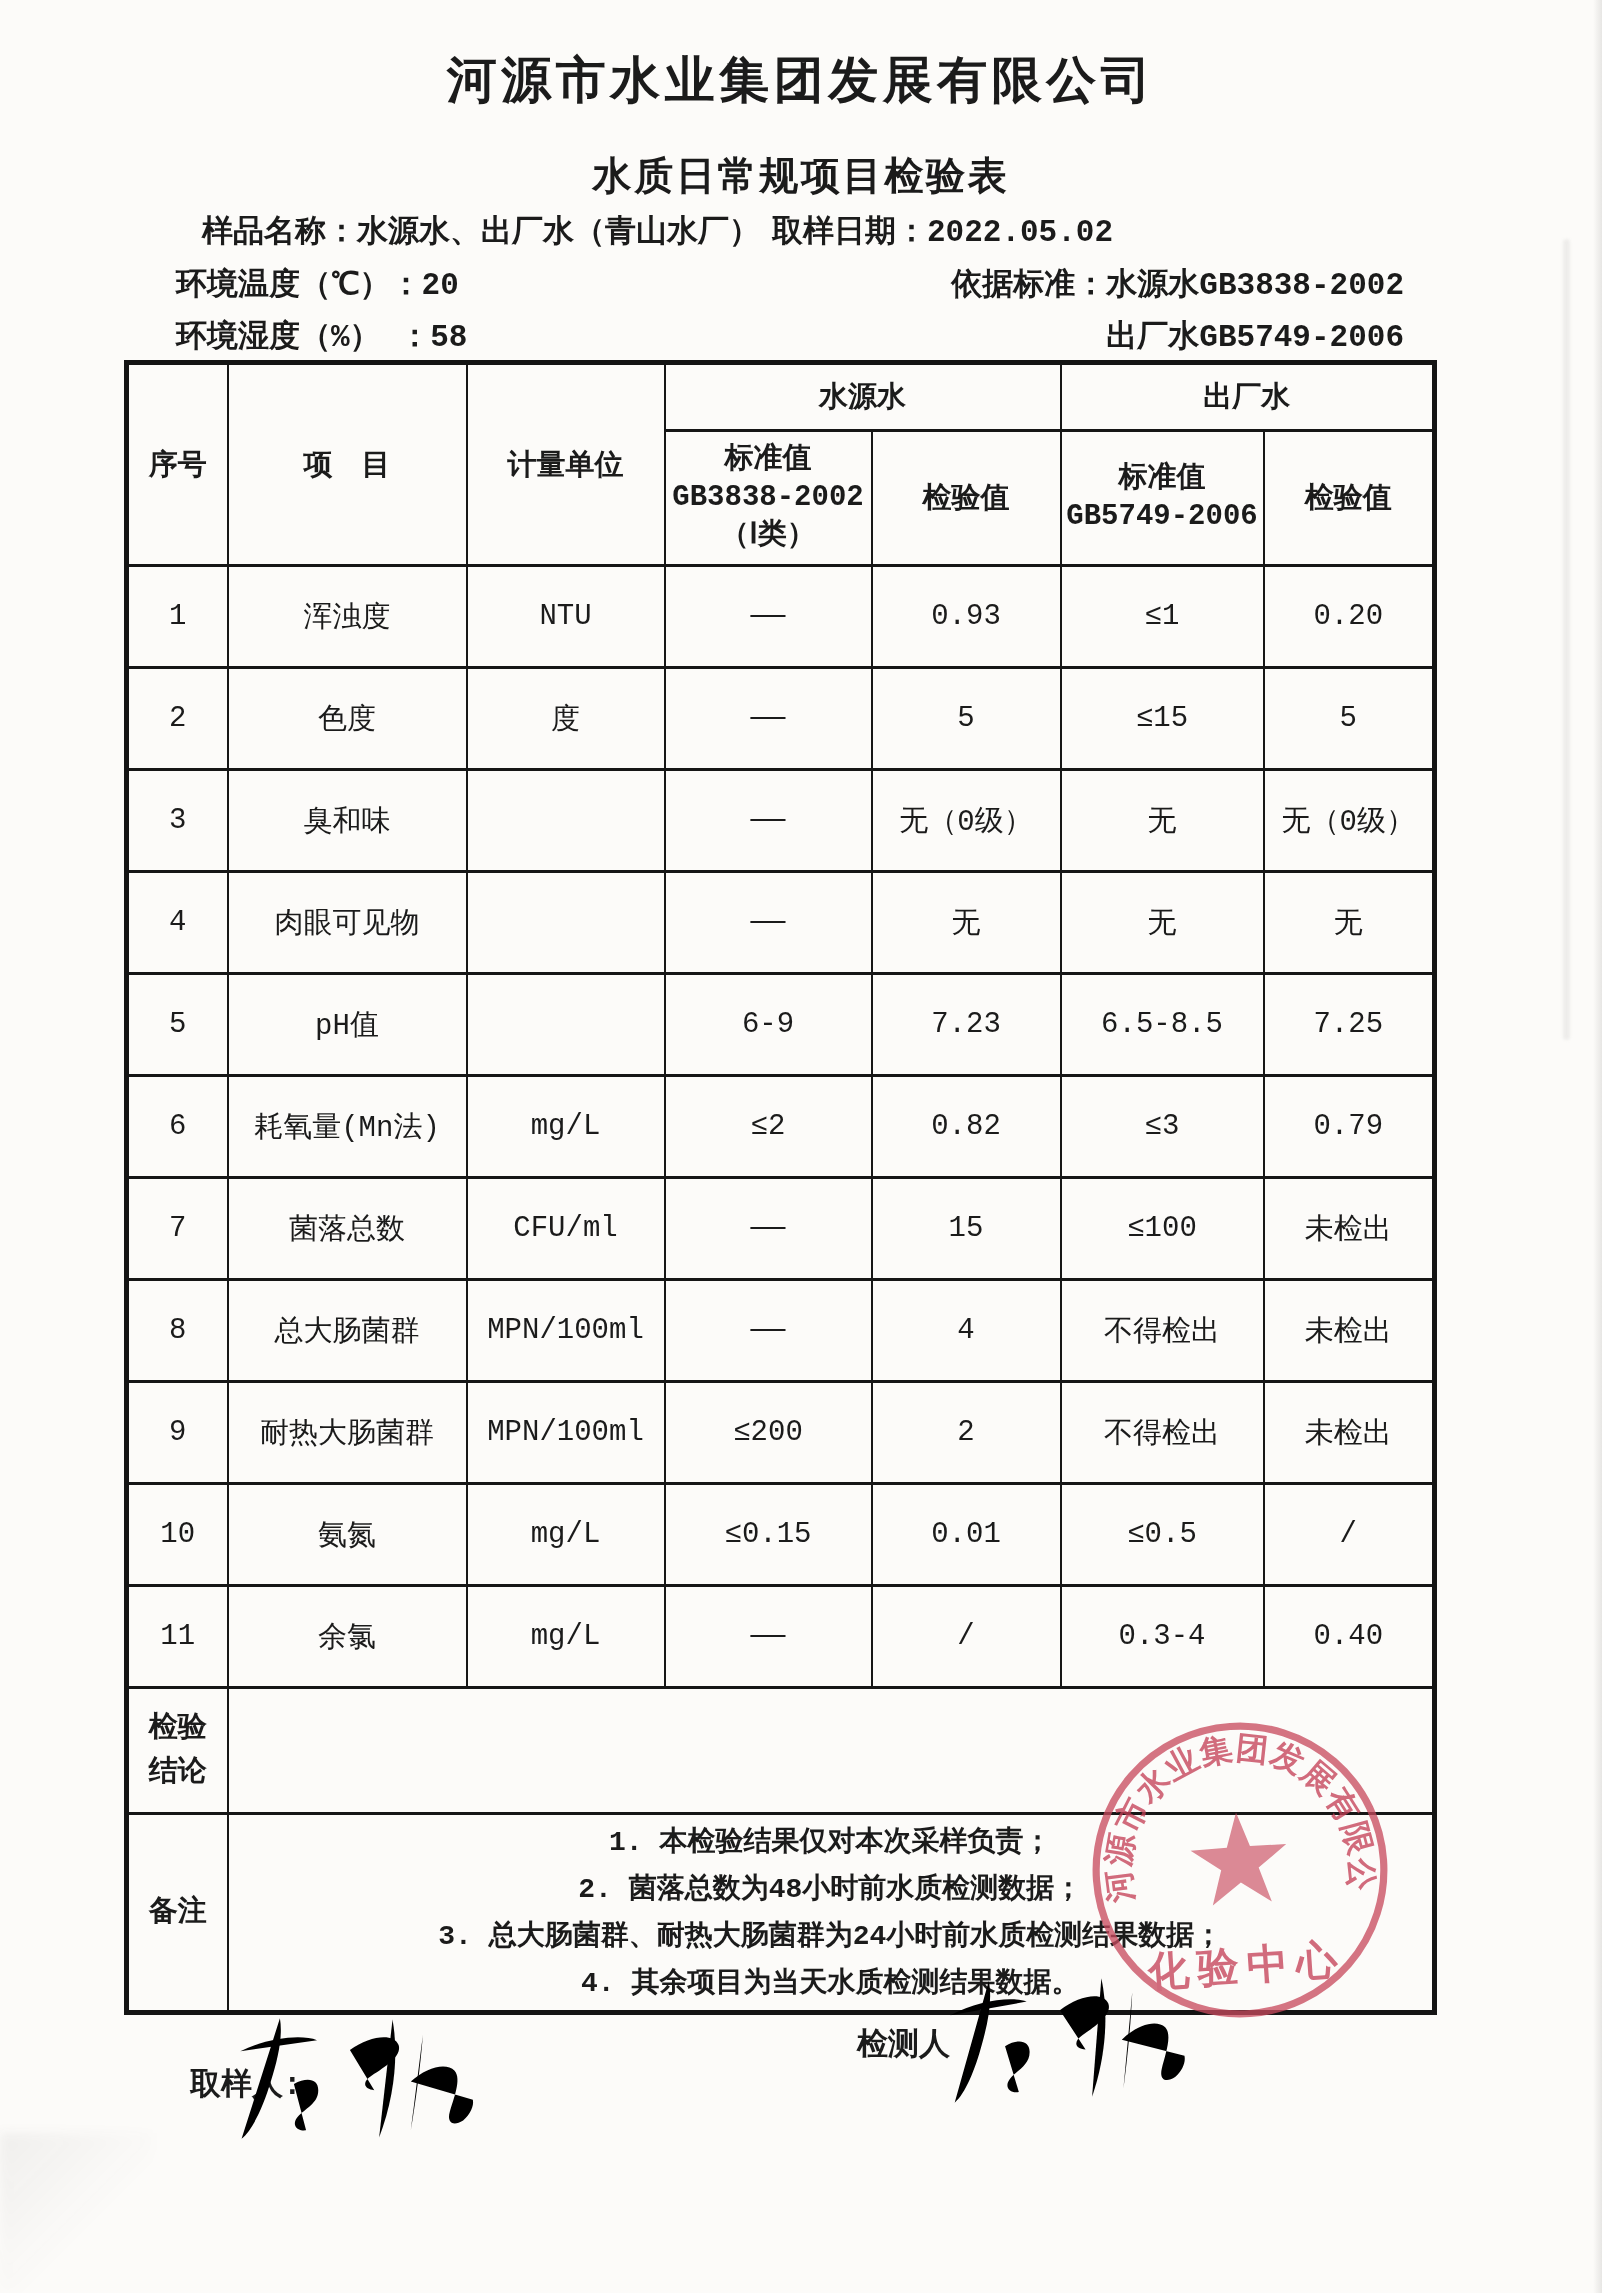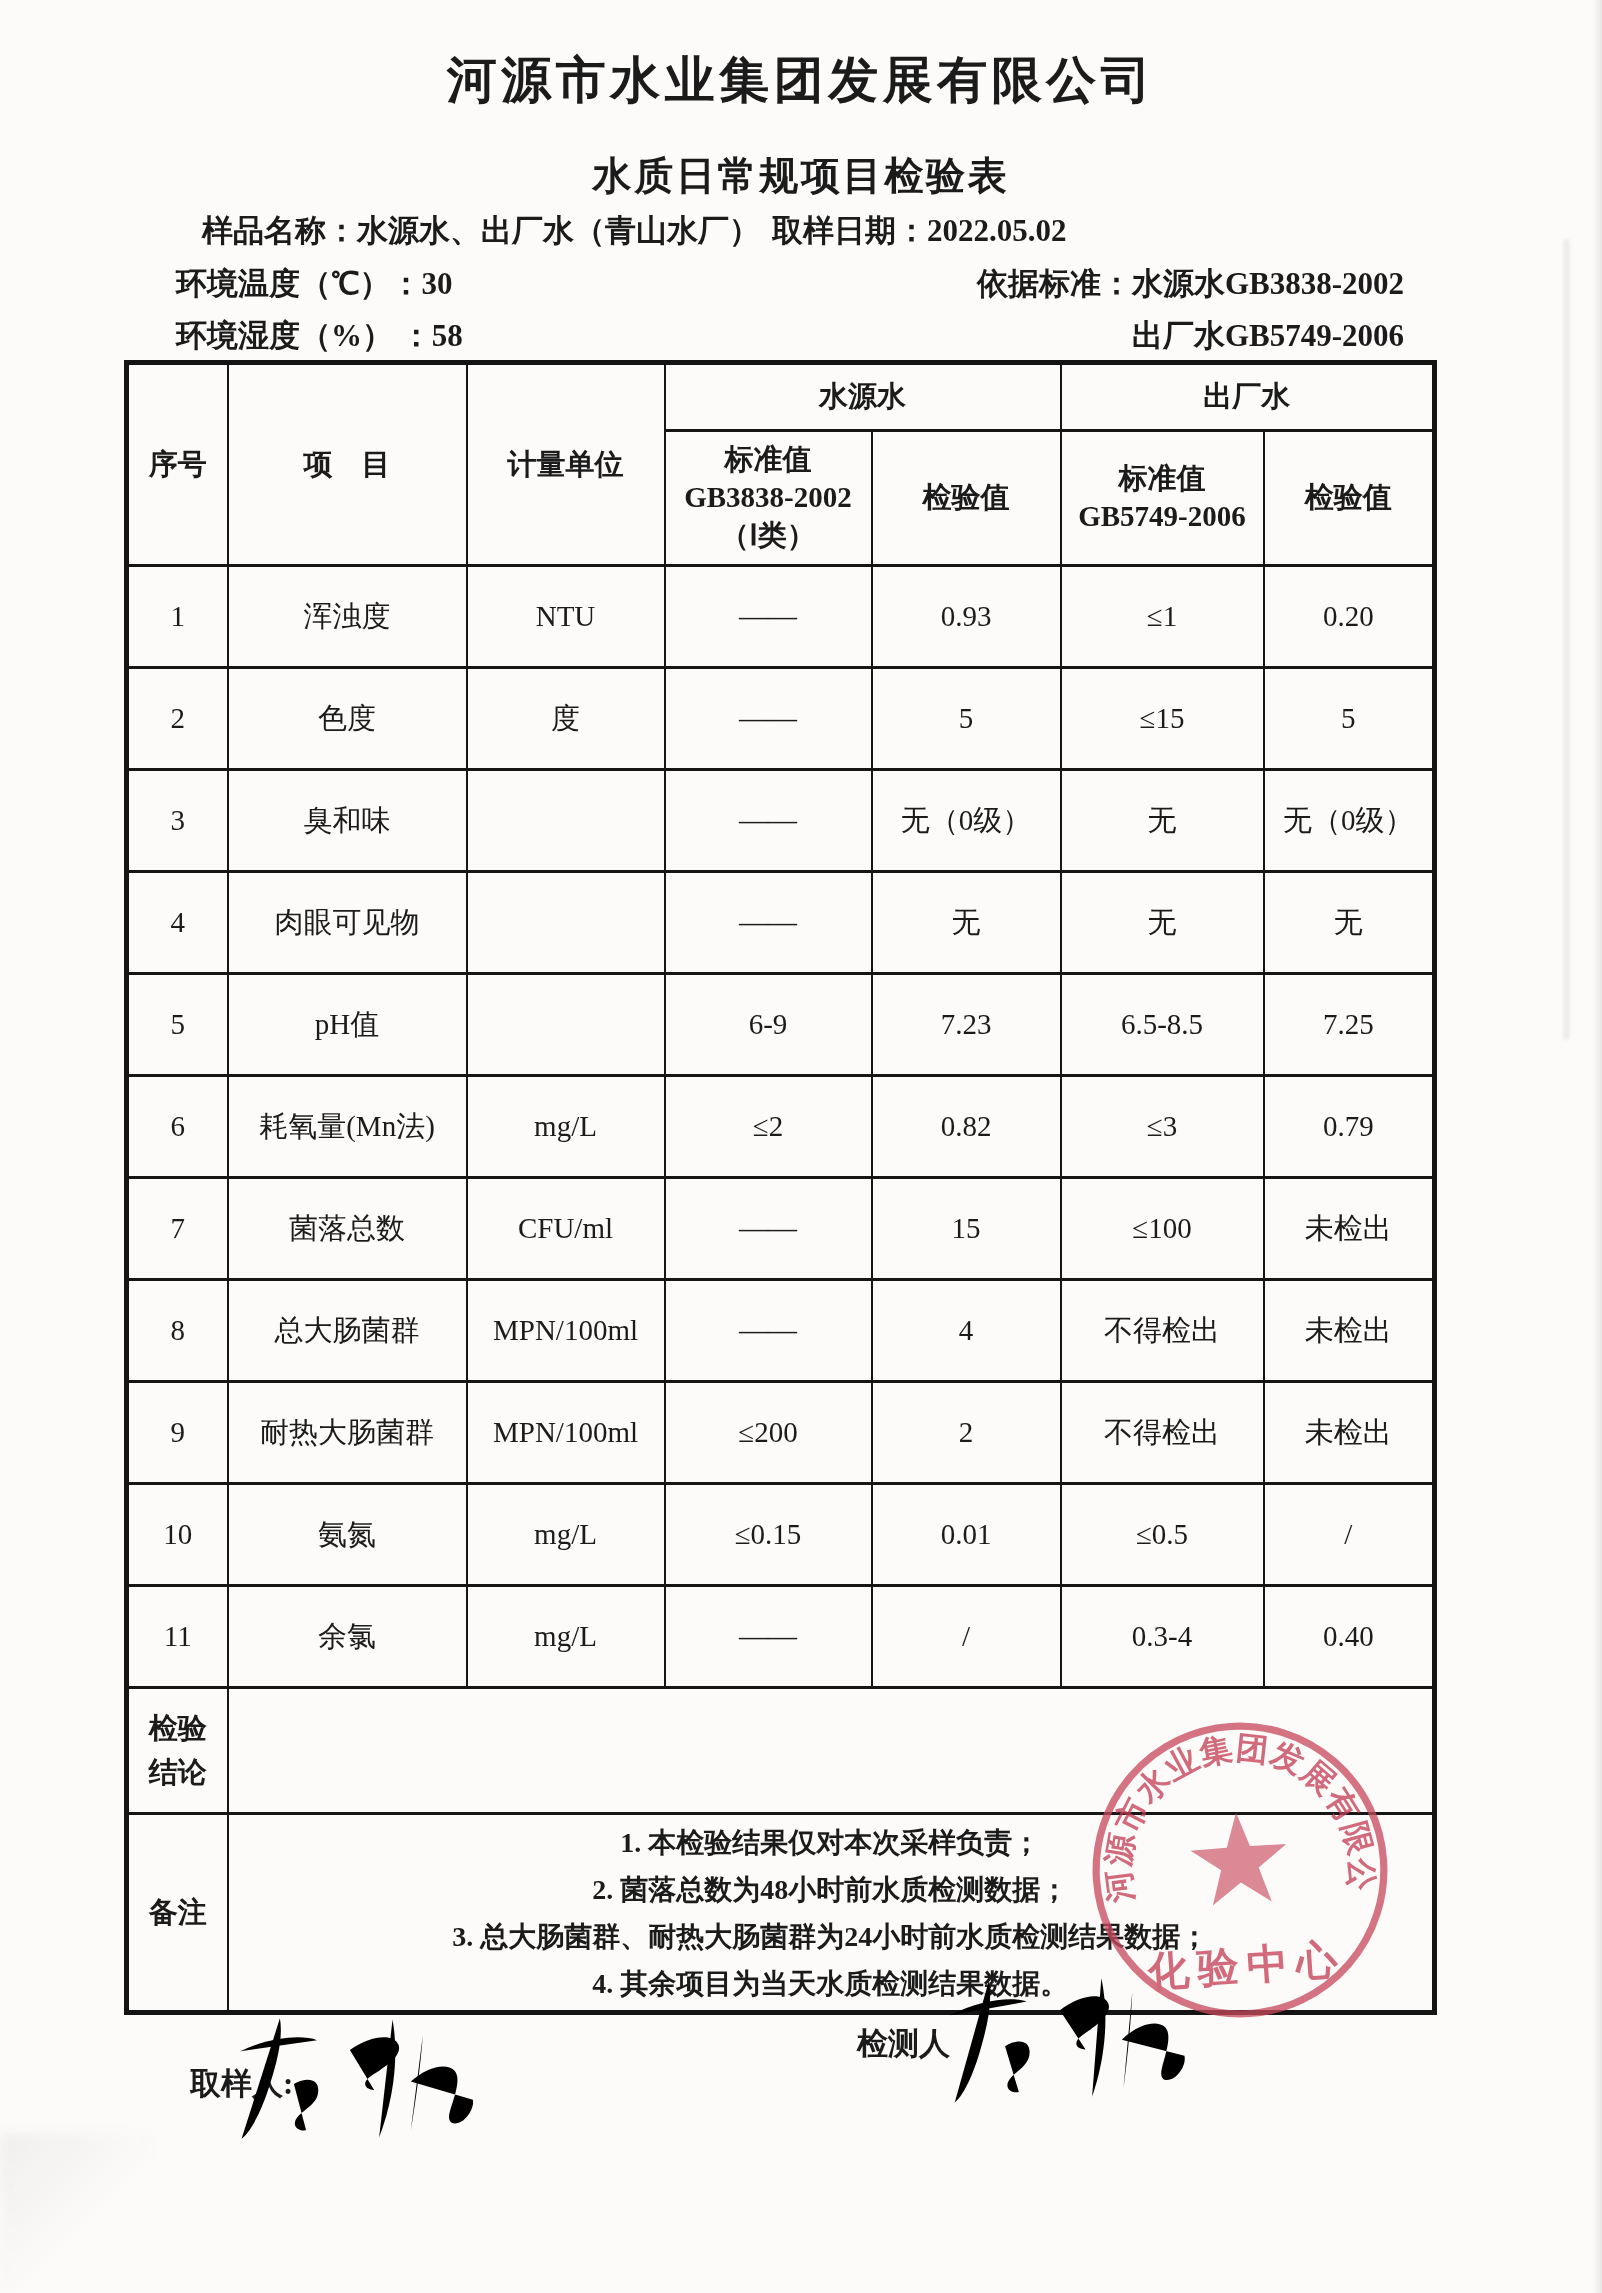--- a/index.html
+++ b/index.html
@@ -1,19 +1,19 @@
 <!DOCTYPE html>
 <html style="font-size:14.4px"><head>
 <meta charset="utf-8">
 <style>
   html,body{margin:0;padding:0;background:#ffffff;}
   .page{
     position:relative; width:1602px; height:2293px; overflow:hidden;
     background:#fcfbf9; color:#1b1b1b;
-    font-family:Liberation Serif, serif;
+    font-family:Liberation Mono, monospace;
   }
   
   .company-title{
     position:absolute; top:47px; left:0; width:100%;
     text-align:center; font-size:50px; font-weight:700; letter-spacing:4.5px;
   }
   .report-title{
     position:absolute; top:149px; left:0; width:100%;
     text-align:center; font-size:39px; font-weight:700; letter-spacing:2.7px;
   }
@@ -78,21 +78,21 @@
 
   <div class="artifact-right-line"></div>
   <div class="artifact-right-edge"></div>
   <div class="artifact-bl"></div>
 
   <div class="company-title">河源市水业集团发展有限公司</div>
   <div class="report-title">水质日常规项目检验表</div>
 
   <div class="info i1a">样品名称：水源水、出厂水（青山水厂）</div>
   <div class="info i1b">取样日期：2022.05.02</div>
-  <div class="info i2a">环境温度（℃）：30</div>
+  <div class="info i2a">环境温度（℃）：20</div>
   <div class="info i2b">依据标准：水源水GB3838-2002</div>
   <div class="info i3a">环境湿度（%） ：58</div>
   <div class="info i3b">出厂水GB5749-2006</div>
 
   <table class="report">
     <colgroup>
       <col style="width:101px">
         <col style="width:239px">
         <col style="width:198px">
       <col style="width:207px">

